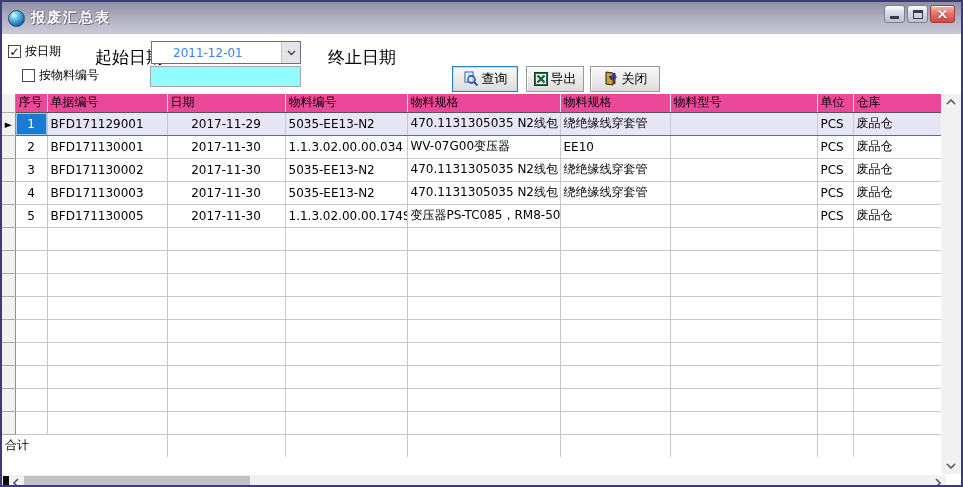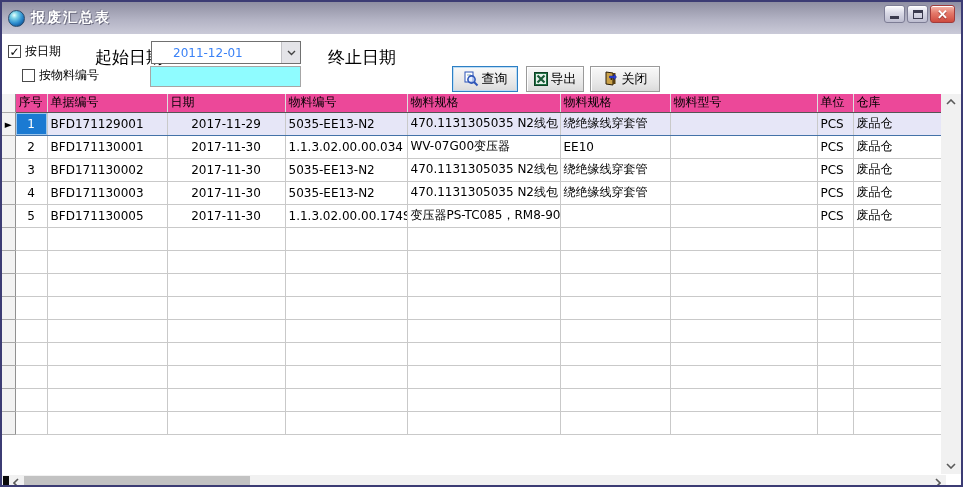--- a/index.html
+++ b/index.html
@@ -260,21 +260,21 @@
             <td></td>
             <td>PCS</td>
             <td>废品仓</td>
           </tr>
           <tr class="datarow">
             <td class="ind"></td>
             <td class="al-c">5</td>
             <td>BFD171130005</td>
             <td class="al-c">2017-11-30</td>
             <td>1.1.3.02.00.00.174S</td>
-            <td>变压器PS-TC085，RM8-90</td>
+            <td>变压器PS-TC085，RM8-50</td>
             <td></td>
             <td></td>
             <td>PCS</td>
             <td>废品仓</td>
           </tr>
           <tr>
             <td class="ind"></td>
             <td></td>
             <td></td>
             <td></td>
@@ -366,20 +366,30 @@
             <td></td>
             <td></td>
             <td></td>
             <td></td>
             <td></td>
           </tr>
           <tr>
             <td class="ind"></td>
             <td></td>
             <td></td>
+            <td></td>
+            <td></td>
+            <td></td>
+            <td></td>
+            <td></td>
+            <td></td>
+            <td></td>
+          </tr>
+          <tr class="footerrow">
+            <td colspan="3">合计</td>
             <td></td>
             <td></td>
             <td></td>
             <td></td>
             <td></td>
             <td></td>
             <td></td>
           </tr>
         </tbody>
     </table>

